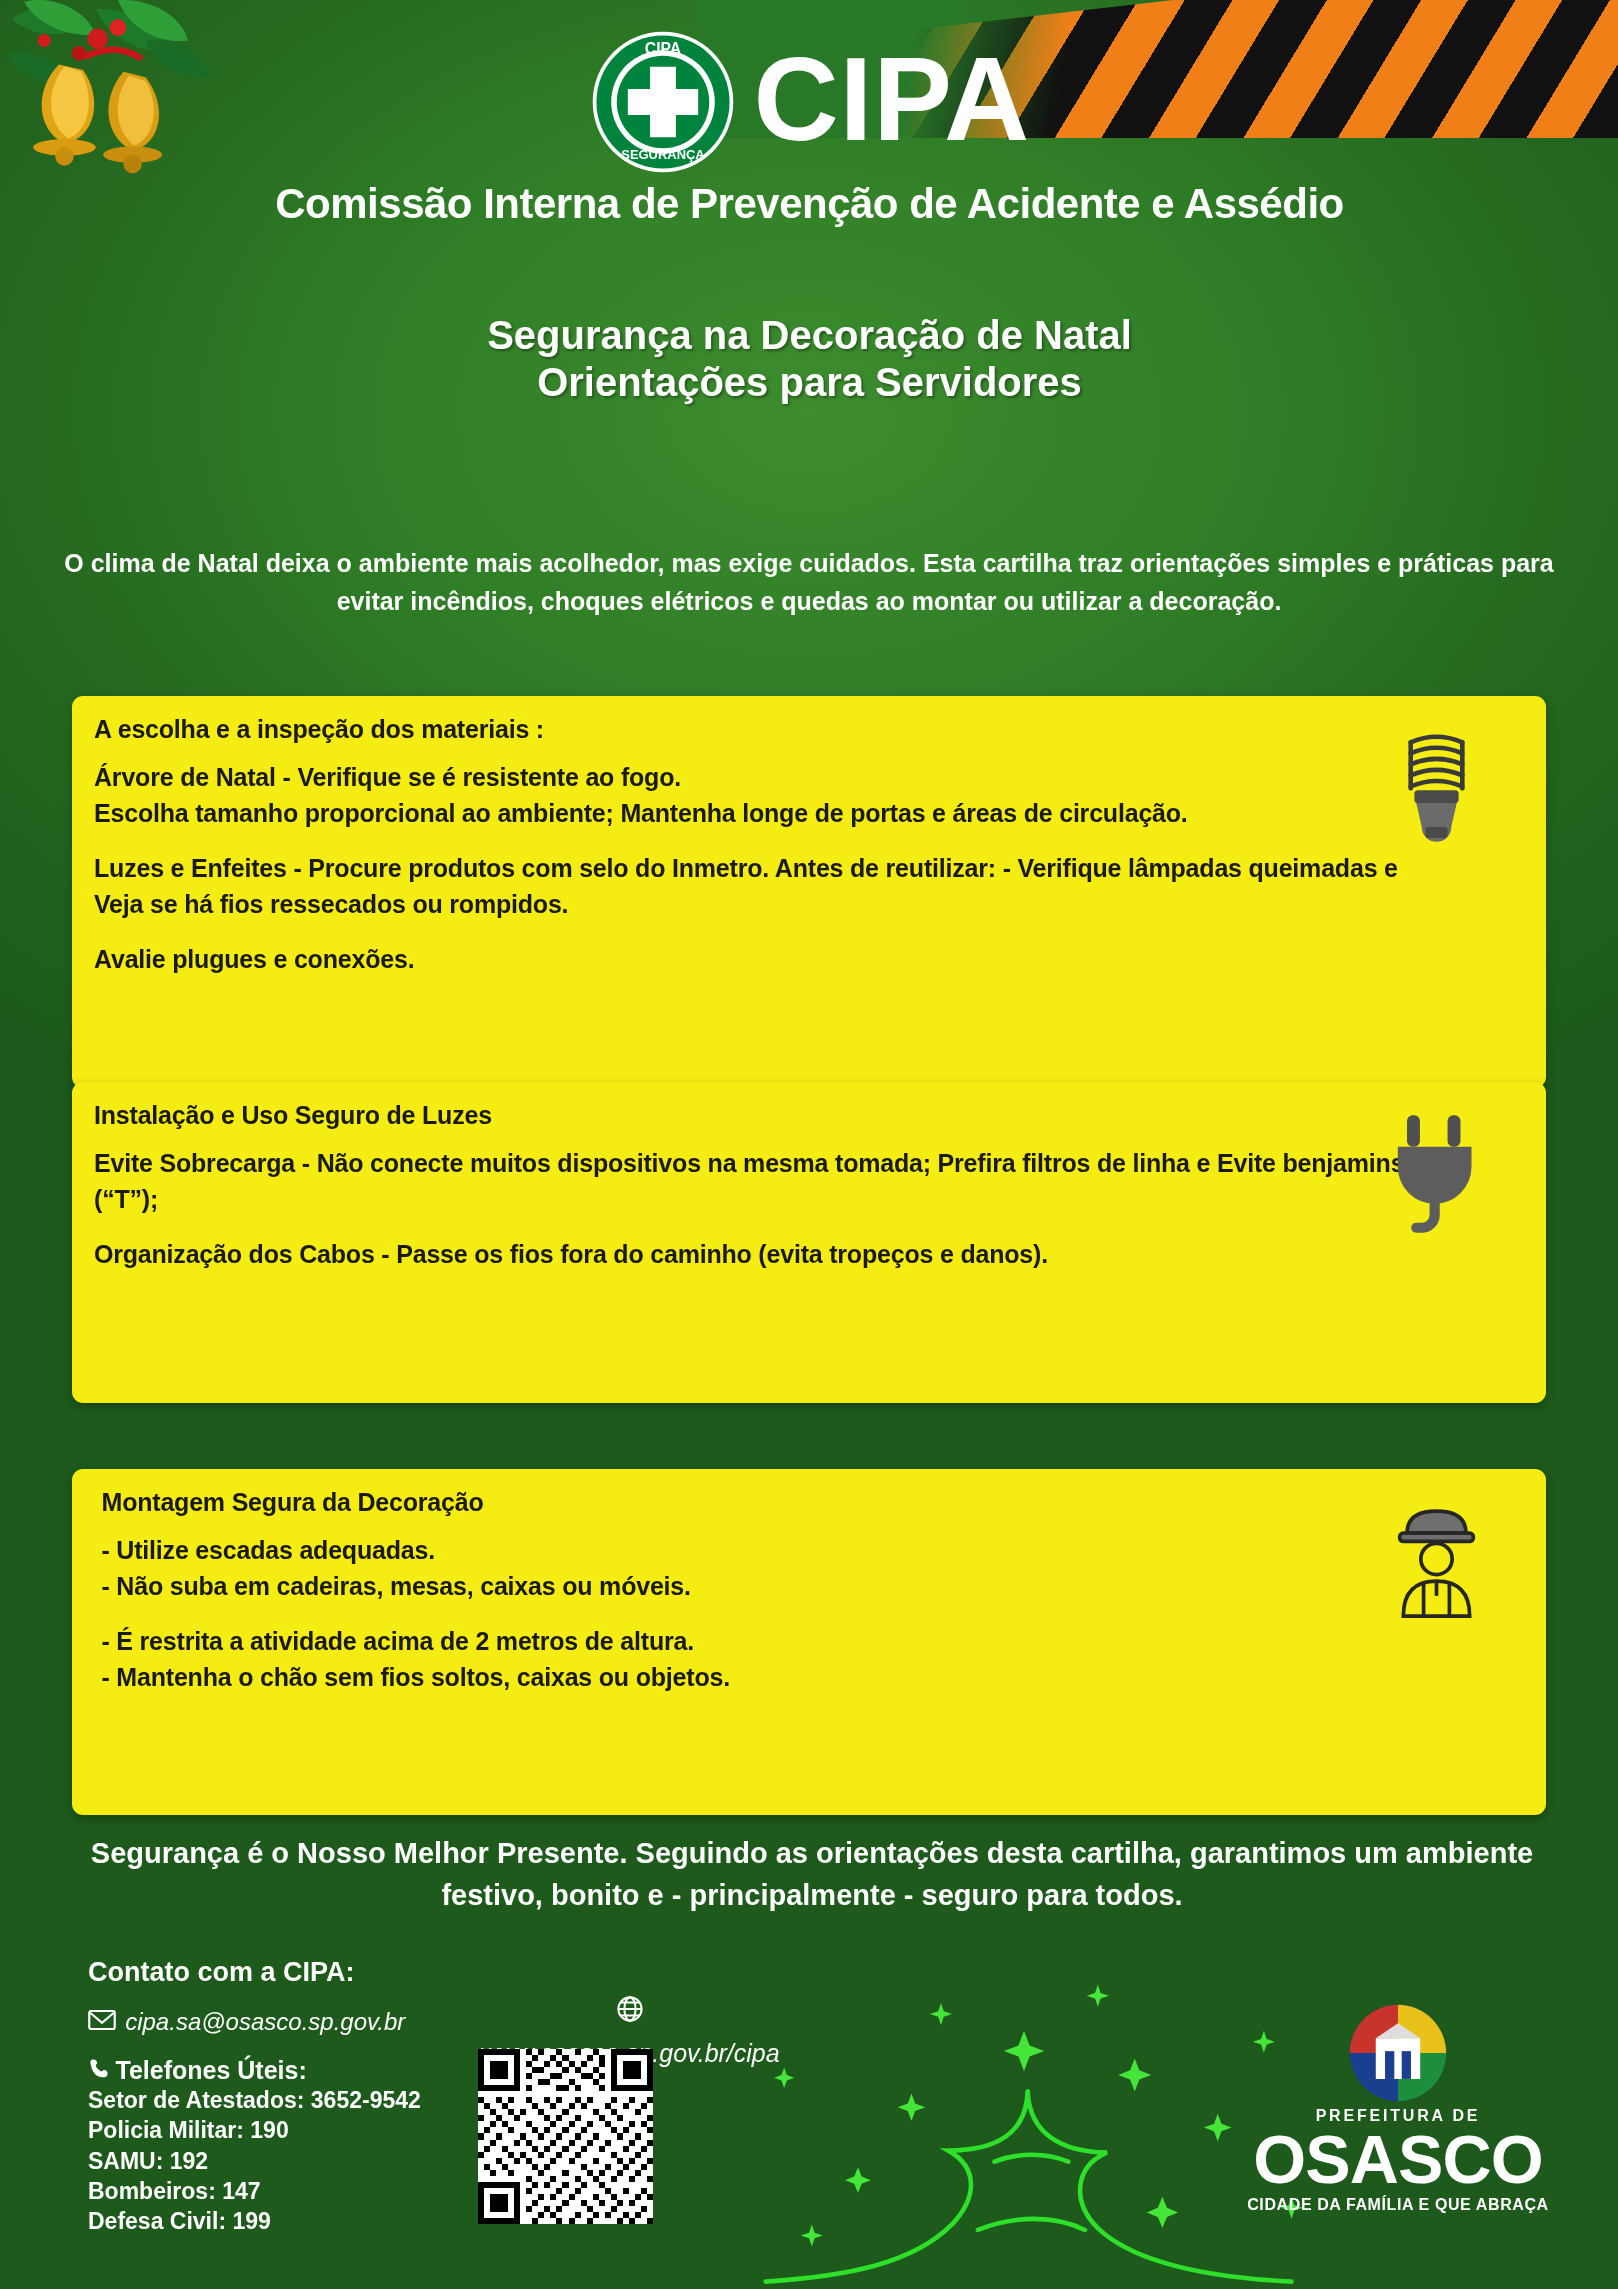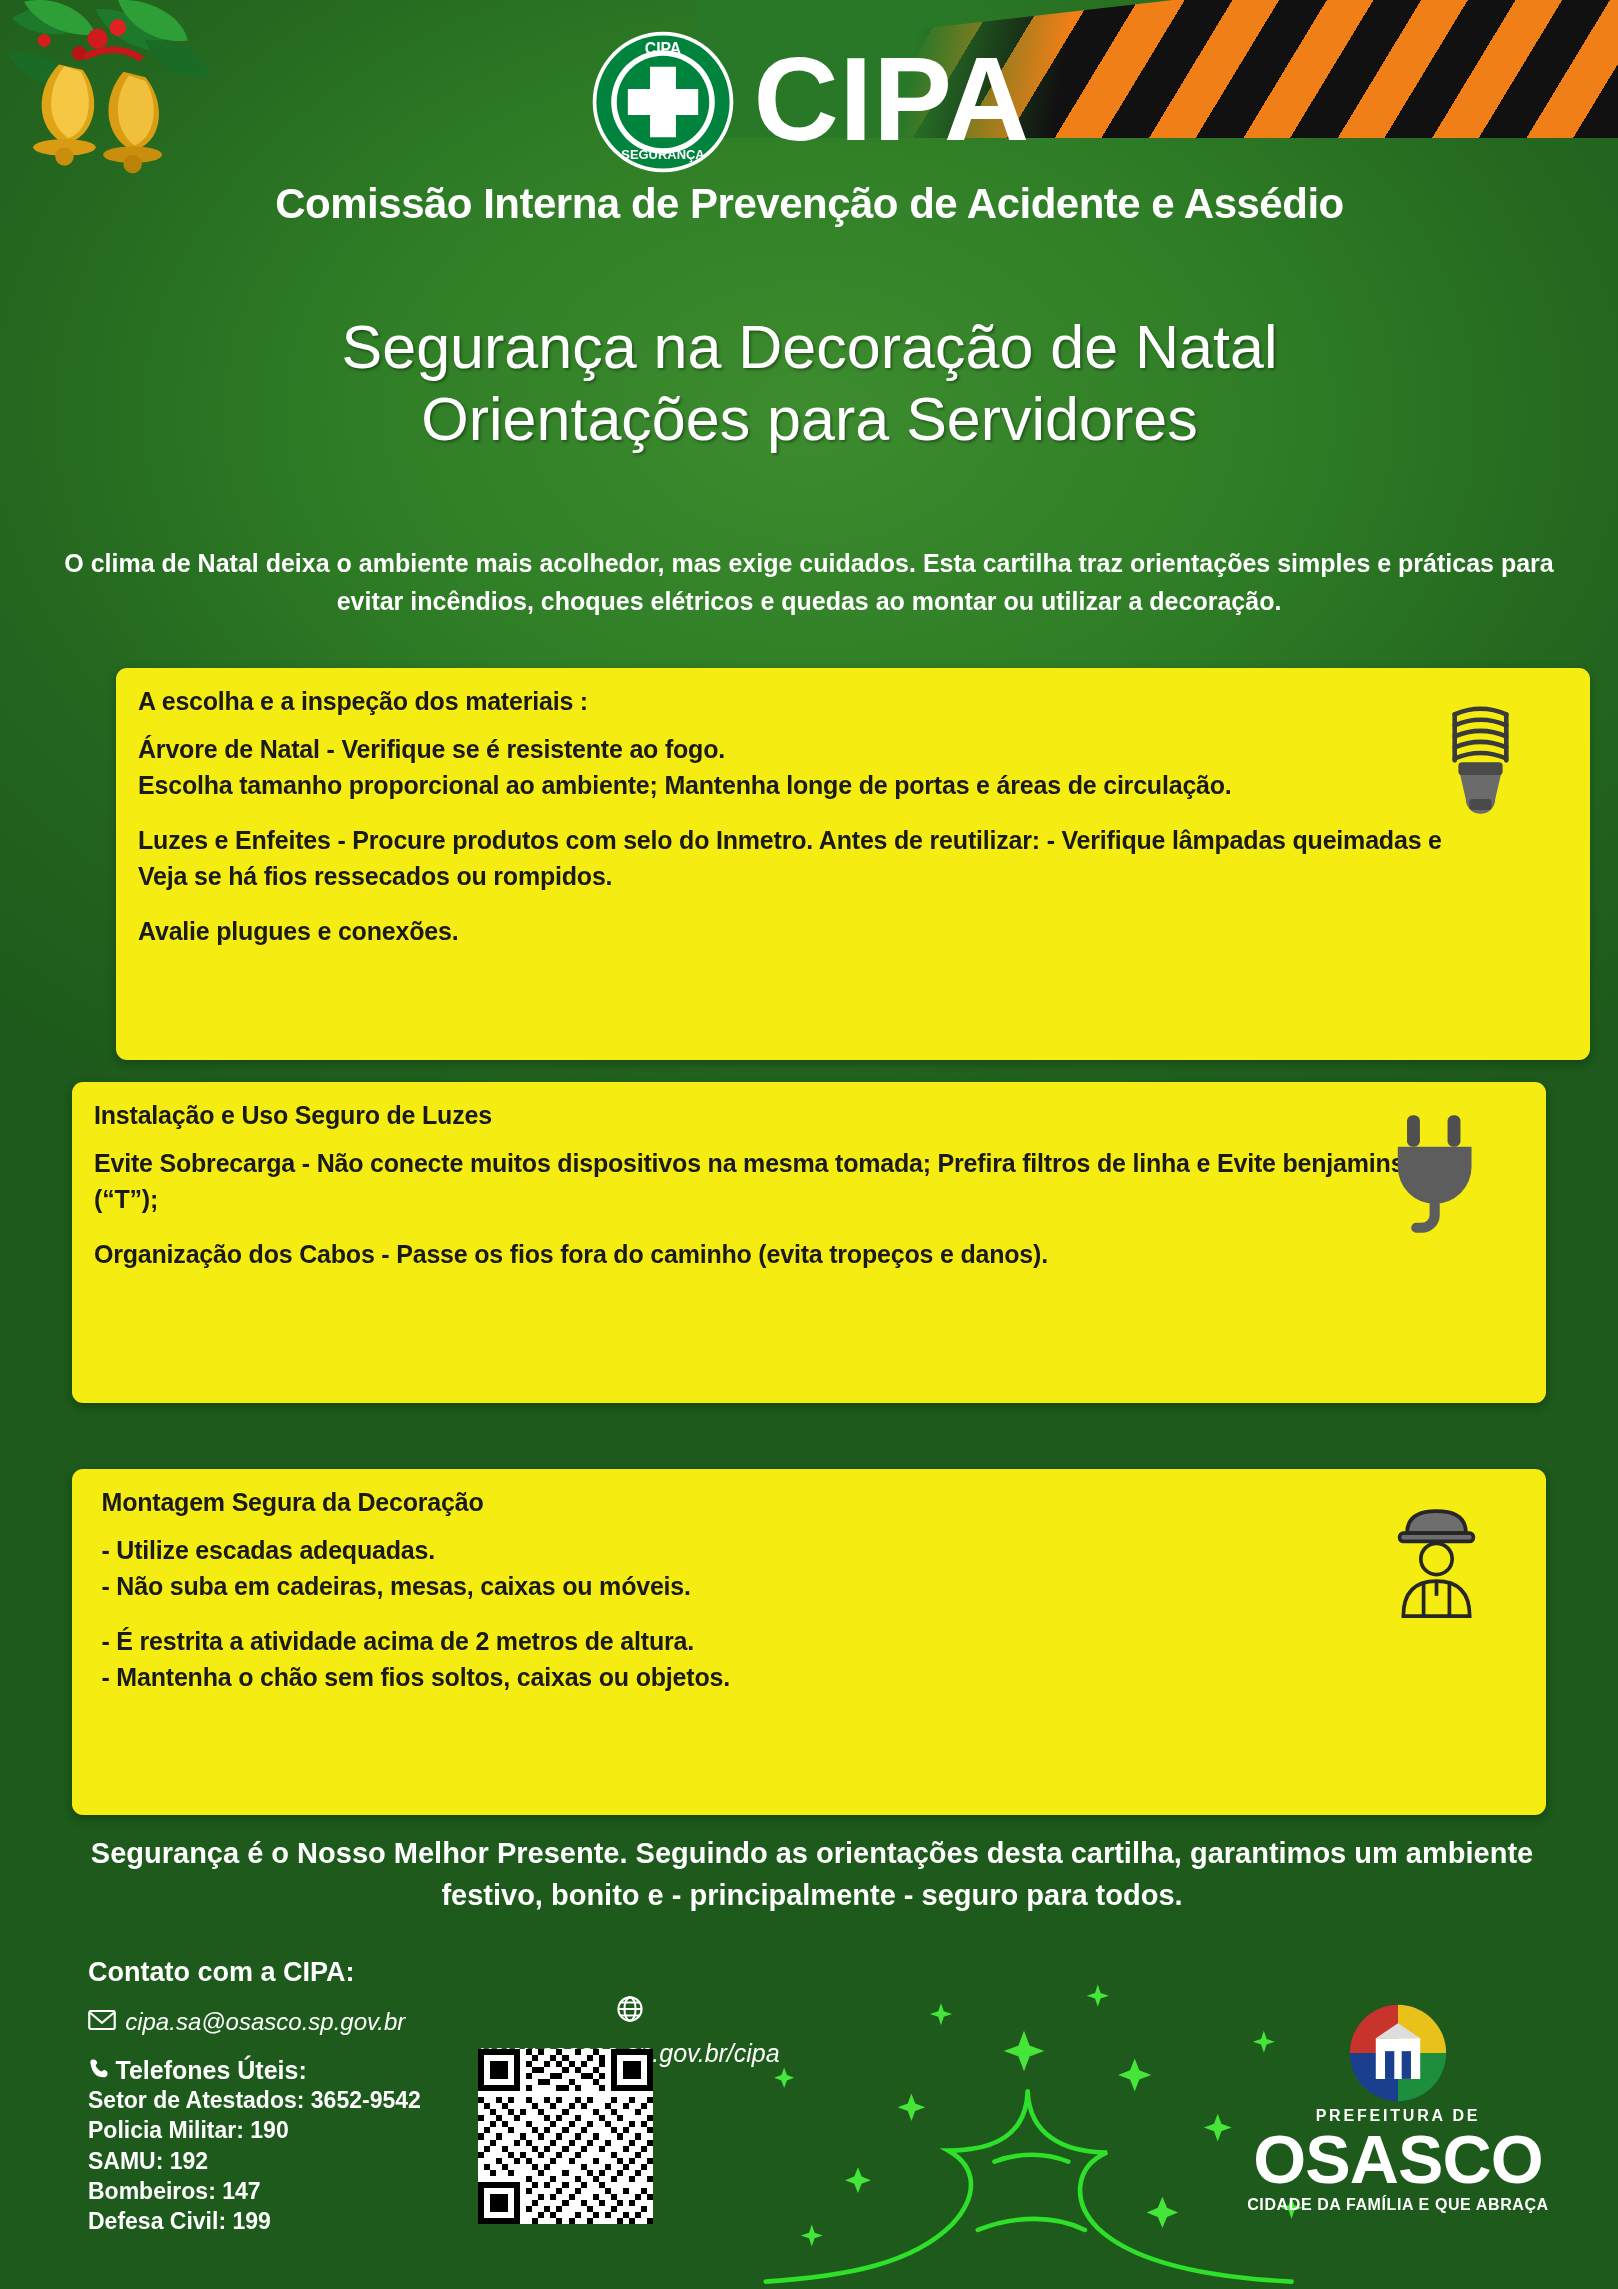--- a/index.html
+++ b/index.html
@@ -95,22 +95,22 @@
   
   .title-block {
     position: absolute;
     top: 312px;
     left: 0;
     width: 1619px;
     text-align: center;
     color: #ffffff;
   }
   .title-line {
-    font-size: 61px;
-    font-weight: normal;
+    font-size: 40px;
+    font-weight: bold;
     line-height: 1.18;
     text-shadow: 1.8px 1.8px 2.8px rgba(0,0,0,.35);
   }
   .intro {
     position: absolute;
     top: 545px;
     left: 55px;
     width: 1508px;
     text-align: center;
     color: #ffffff;
@@ -121,21 +121,21 @@
   
   .card {
     position: absolute;
     left: 72px;
     width: 1474px;
     background: #f5ec12;
     border-radius: 11px;
     box-shadow: 0 3.7px 9.2px rgba(0,0,0,.25);
     color: #1a1a1a;
   }
-  .card-1 { top: 668px; height: 392px; margin-left: 44px; }
+  .card-1 { top: 696px; height: 392px; }
   .card-2 { top: 1082px; height: 321px; }
   .card-3 { top: 1469px; height: 346px; }
   .card-head {
     font-size: 25px;
     font-weight: bold;
     padding: 18.5px 0 0 22px;
     letter-spacing: -0.2px;
   }
   .card-body {
     padding: 16.6px 0 0 22px;

